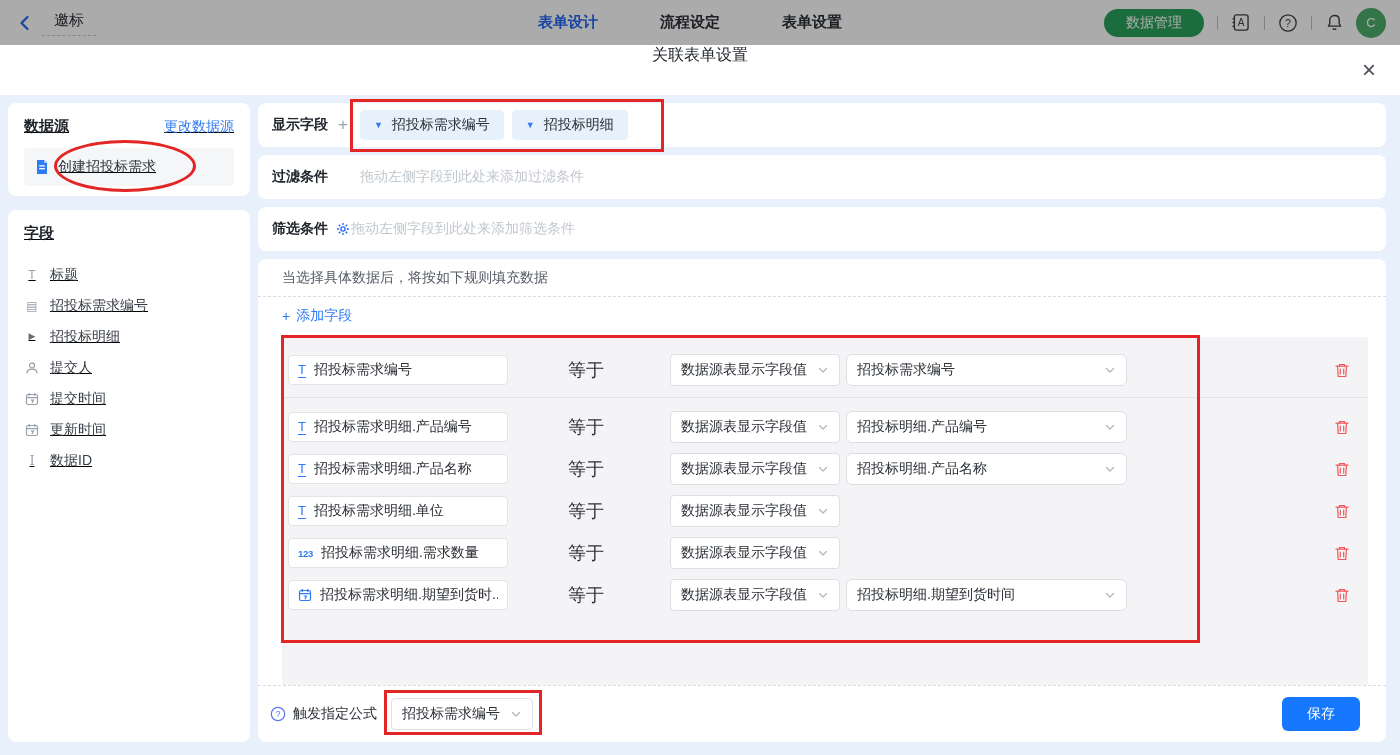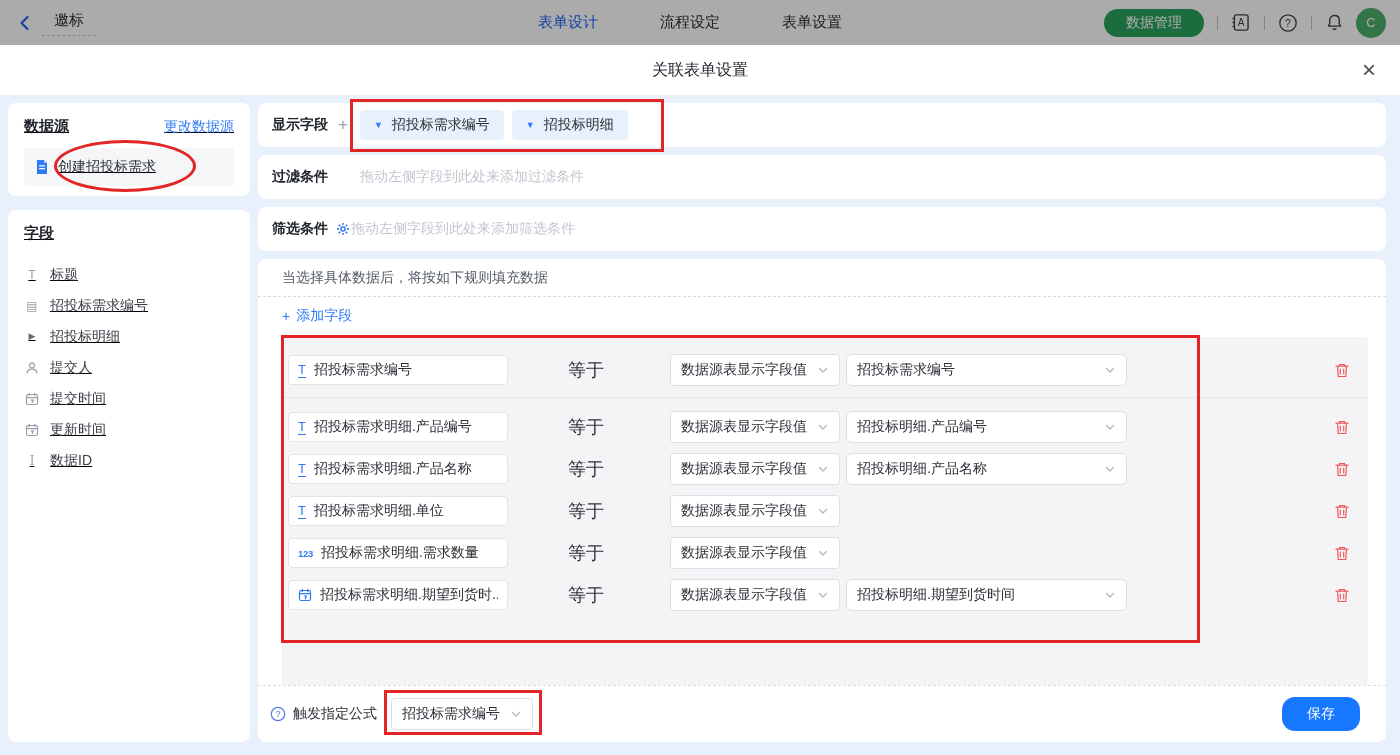--- a/index.html
+++ b/index.html
@@ -8,33 +8,33 @@
   .screen { position:relative; width:1400px; height:755px; background:#e8f1fb; overflow:hidden; }
 
   
   .topbar { position:absolute; top:0; left:0; right:0; height:45px; background:#ffffff;
             display:flex; align-items:center; padding:0 16px; }
   .topbar::after { content:""; position:absolute; inset:0; background:rgba(0,0,0,0.33); z-index:10; pointer-events:none; }
   .back-btn { display:flex; align-items:center; cursor:pointer; }
   .bar-title { font-size:15px; color:#2b2f36; margin-left:8px; padding:2px 12px 5px;
                border-bottom:1px dashed #c3c9d2; }
   .tabs { position:absolute; left:538px; top:0; height:45px; display:flex; gap:62px; align-items:center; }
-  .tab { font-size:15px; color:#2b2f36; cursor:pointer; }
+  .tab { font-size:15px; color:#2b2f36; cursor:pointer;font-weight:bold; }
   .tab.active { color:#2468f2; }
   .topbar-right { position:absolute; right:14px; top:0; height:45px; display:flex; align-items:center; }
   .pill { background:#2ba35c; color:#fff; font-size:14px; height:28px; padding:0 22px;
           border-radius:14px; display:flex; align-items:center; cursor:pointer; }
   .vdiv { width:1px; height:14px; background:#c2c2c2; margin:0 13px; }
   .bar-icon { display:flex; align-items:center; cursor:pointer; }
   .avatar { width:30px; height:30px; border-radius:50%; background:#4cae6d; color:#fff;
             display:flex; align-items:center; justify-content:center; font-size:13px; margin-left:12px; }
 
   
   .modal-head { position:absolute; top:45px; left:0; right:0; height:50px; background:#fff;
-                display:flex; align-items:center; justify-content:center; }
+                display:flex; justify-content:center; }
   .modal-title { font-size:16px; color:#1f242b; }
   .modal-close { position:absolute; right:24px; top:50%; transform:translateY(-50%);
                  font-size:24px; line-height:1; color:#4d5158; cursor:pointer; }
 
   
   .left-col { position:absolute; left:8px; top:103px; width:242px; bottom:13px;
               display:flex; flex-direction:column; gap:14px;text-decoration:underline; }
   .card { background:#fff; border-radius:8px; }
   .ds-card { position:relative; height:93px; padding:14px 16px 0; }
   .ds-head { display:flex; justify-content:space-between; align-items:center; }
@@ -91,21 +91,21 @@
             font-size:14px; color:#2b2f36; cursor:pointer; }
   .sel1 { margin-left:46px; width:170px; }
   .sel2 { margin-left:6px; width:281px; border-radius:6px; }
   .trash { margin-left:auto; margin-right:18px; display:flex; cursor:pointer; }
 
   .panel-footer { flex:1; display:flex; align-items:center; padding:0 26px 0 12px; position:relative; }
   .help-wrap { display:flex; align-items:center; }
   .ft-label { font-size:14px; color:#2b2f36; margin-left:7px; }
   .ft-select { margin-left:14px; width:142px; }
   .rr-footer { left:126px; top:4px; width:158px; height:45px; }
-  .save-btn { margin-left:auto; width:78px; height:34px; border:none; border-radius:13px;
+  .save-btn { margin-left:auto; width:78px; height:34px; border:none; border-radius:6px;
               background:#1677ff; color:#fff; font-size:14px; cursor:pointer;
               font-family:"Liberation Sans","DejaVu Sans",sans-serif; }
 </style>
 </head>
 <body>
 
 <div class="screen">
 
   <div class="topbar">
     <span class="back-btn">

